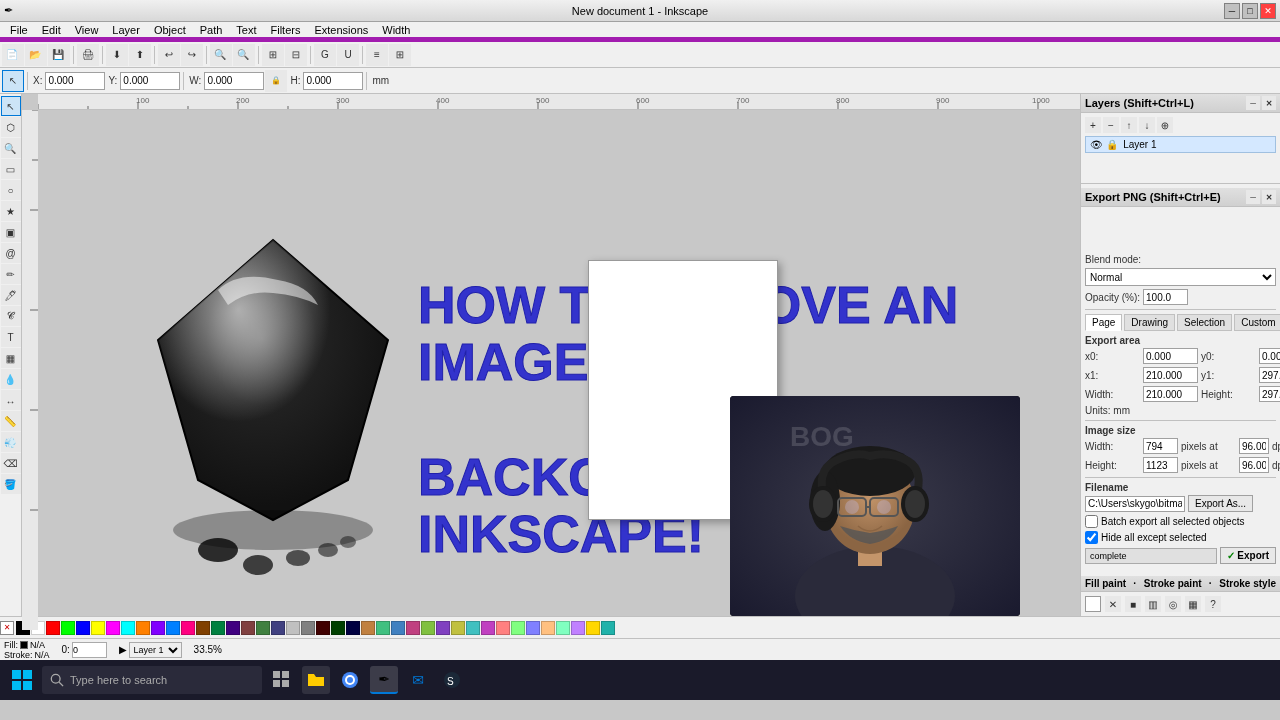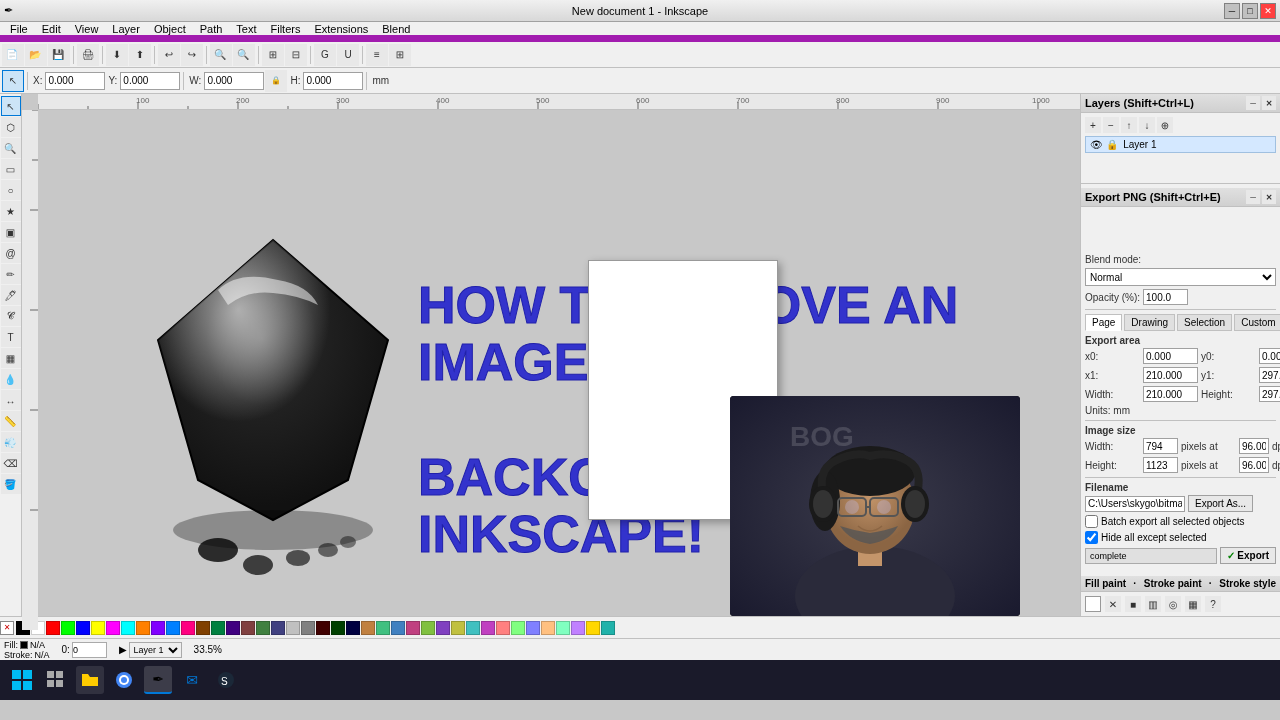--- a/index.html
+++ b/index.html
@@ -36,21 +36,21 @@
       cursor: pointer;
     }
 
     
     #menubar {
       height: 20px;
       background: #f0f0f0;
       display: flex;
       align-items: center;
       padding: 0 4px;
-      border-bottom: 7px solid #a21caf;
+      border-bottom: 5px solid #a21caf;
       gap: 2px;
     }
     .menu-item {
       padding: 2px 6px;
       font-size: 11px;
       cursor: pointer;
       color: #000;
     }
 
     
@@ -383,21 +383,21 @@
 <div id="menubar">
   <span class="menu-item">File</span>
   <span class="menu-item">Edit</span>
   <span class="menu-item">View</span>
   <span class="menu-item">Layer</span>
   <span class="menu-item">Object</span>
   <span class="menu-item">Path</span>
   <span class="menu-item">Text</span>
   <span class="menu-item">Filters</span>
   <span class="menu-item">Extensions</span>
-  <span class="menu-item">Blend</span>
+  <span class="menu-item">Width</span>
 </div>
 
 <div class="toolbar-row">
   <div class="tb-btn">📄</div>
   <div class="tb-btn">📂</div>
   <div class="tb-btn">💾</div>
   <div class="tb-sep"></div>
   <div class="tb-btn">🖨</div>
   <div class="tb-sep"></div>
   <div class="tb-btn">⬇</div>
@@ -828,20 +828,27 @@
 
 <div id="taskbar">
   <div class="taskbar-icon" style="background:transparent;">
     <svg width="20" height="20" viewBox="0 0 20 20">
       <rect x="0" y="0" width="9" height="9" fill="#00bcf2"></rect>
       <rect x="11" y="0" width="9" height="9" fill="#00bcf2"></rect>
       <rect x="0" y="11" width="9" height="9" fill="#00bcf2"></rect>
       <rect x="11" y="11" width="9" height="9" fill="#00bcf2"></rect>
     </svg>
   </div>
+  <div class="taskbar-search">
+    <svg width="14" height="14" viewBox="0 0 16 16">
+      <circle cx="6.5" cy="6.5" r="5" fill="none" stroke="#aaa" stroke-width="1.5"></circle>
+      <line x1="10.5" y1="10.5" x2="15" y2="15" stroke="#aaa" stroke-width="1.5"></line>
+    </svg>
+    <span style="color:#aaa;font-size:11px;">Type here to search</span>
+  </div>
   <div class="taskbar-icon">
     <svg width="18" height="18" viewBox="0 0 18 18">
       <rect x="0" y="0" width="7" height="7" fill="#aaa"></rect>
       <rect x="9" y="0" width="7" height="7" fill="#aaa"></rect>
       <rect x="0" y="9" width="7" height="7" fill="#aaa"></rect>
       <rect x="9" y="9" width="7" height="7" fill="#aaa"></rect>
     </svg>
   </div>
   <div class="taskbar-icon" style="background:rgba(255,255,255,0.1);">
     <svg width="20" height="20" viewBox="0 0 20 20">

